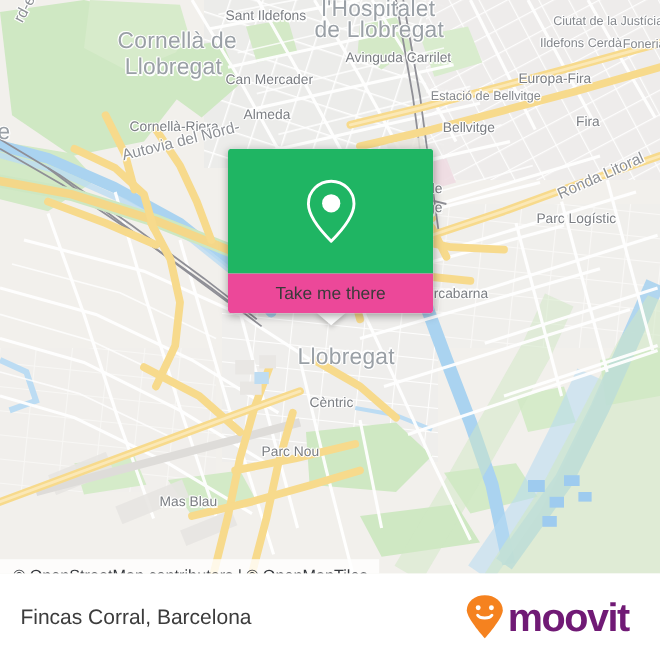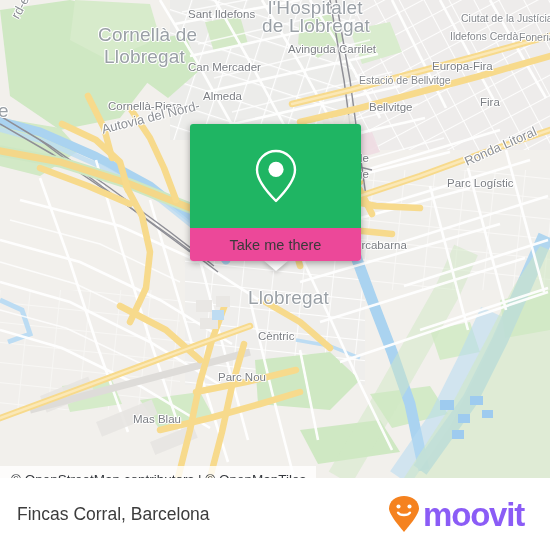--- a/index.html
+++ b/index.html
@@ -112,21 +112,21 @@
   }
   .bottom-title {
     font-size: 17.5px;
     color: #3c3c3c;
     white-space: nowrap;
   }
   .brand { display: flex; align-items: center; gap: 2px; }
   .brand-word {
     font-size: 33px;
     font-weight: bold;
-    color: #8b5cf6;
+    color: #701a75;
     letter-spacing: -1.2px;
     line-height: 33px;
   }
 </style>
 </head>
 <body>
 
 <div id="app">
 
   <div class="map">

